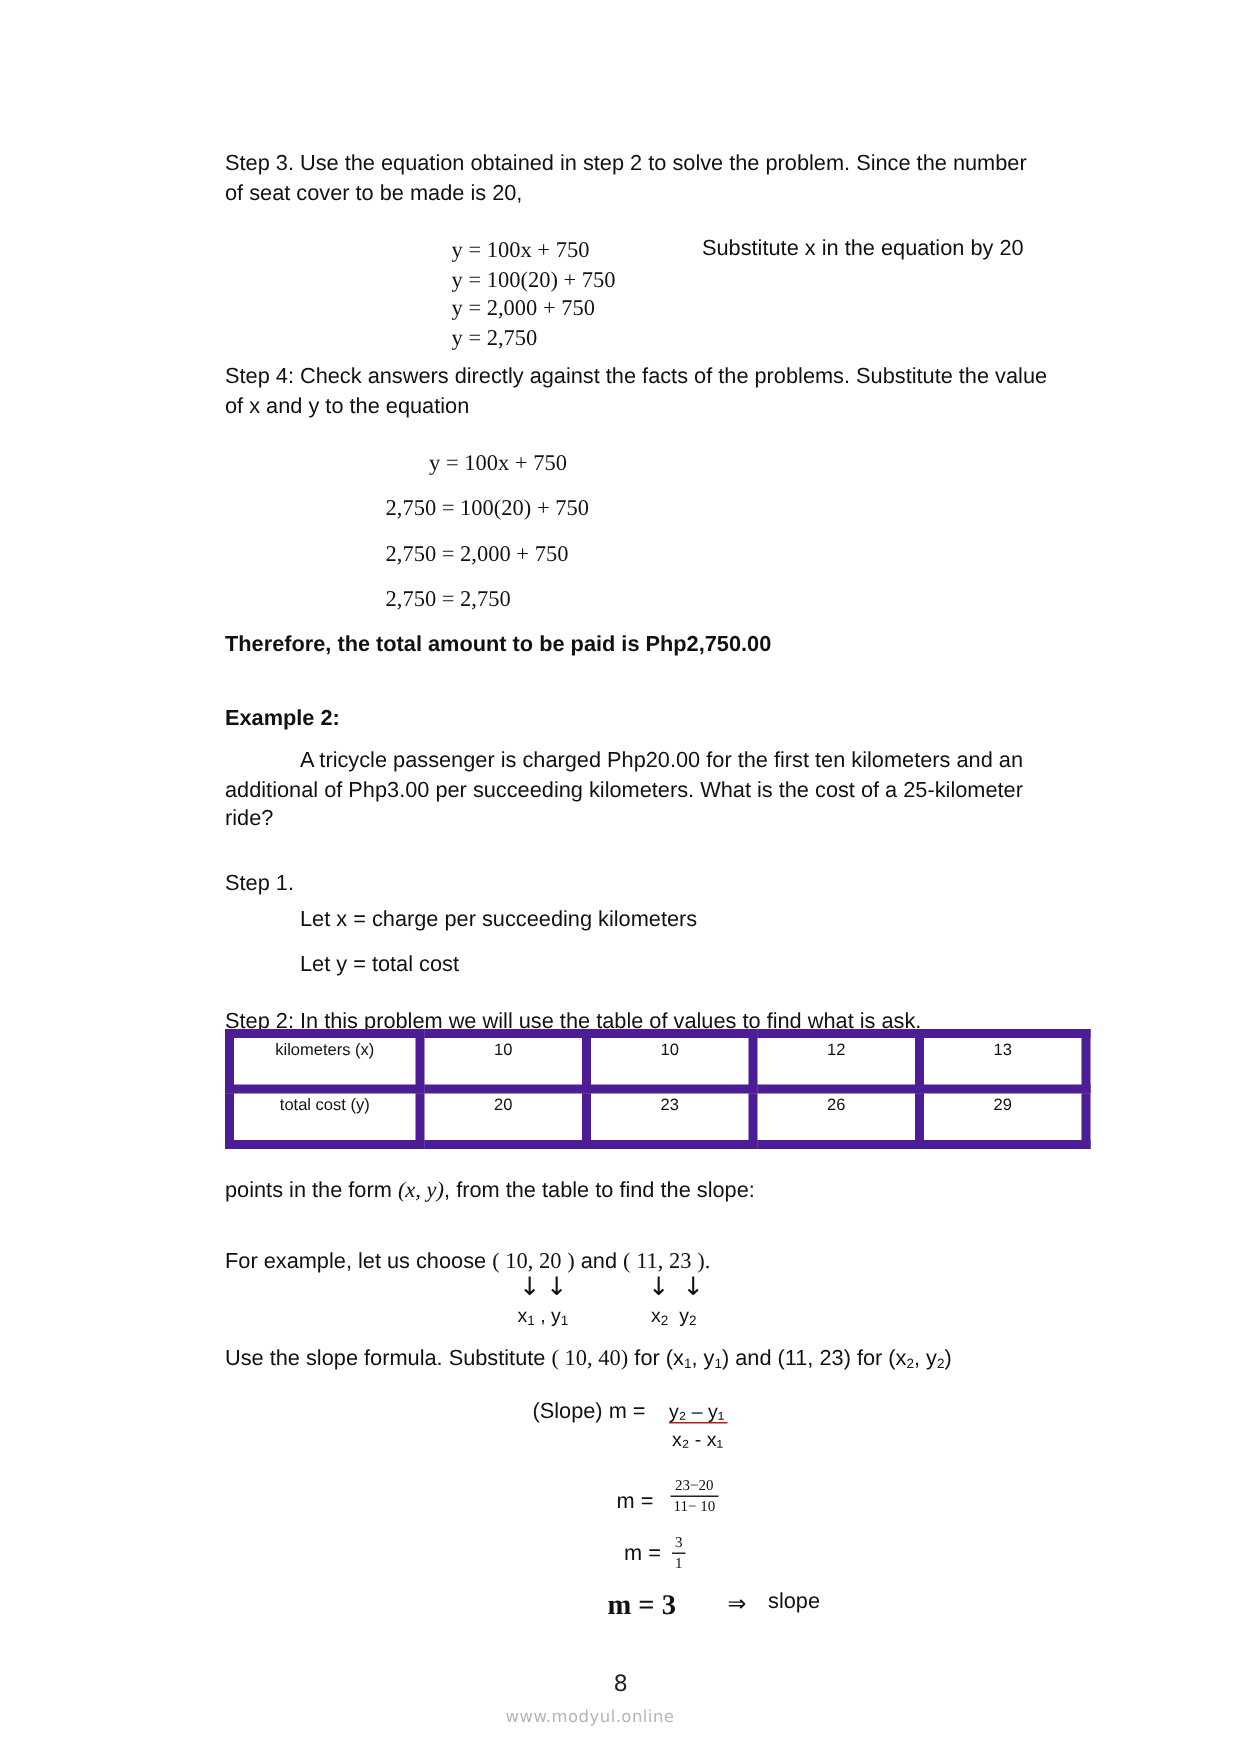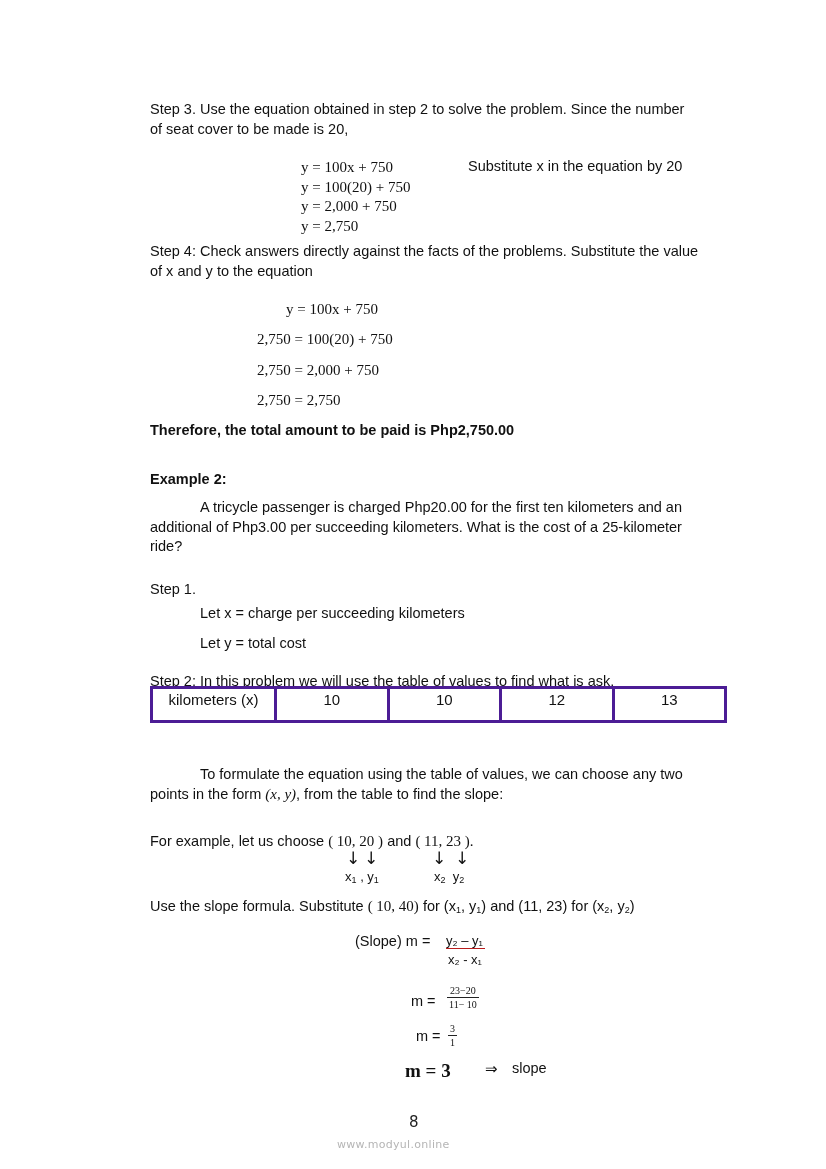--- a/index.html
+++ b/index.html
@@ -4,22 +4,22 @@
 <style>
   html, body { margin:0; padding:0; background:#ffffff; }
   body { width:826px; height:1169px; position:relative; overflow:hidden;
          font-family:"Liberation Sans", sans-serif; color:#111; font-size:14.5px; }
   .abs { position:absolute; white-space:nowrap;margin-top:12px; }
   .p { position:absolute; left:150px; width:580px; line-height:19.5px; }
   .math { font-family:"Liberation Serif", "DejaVu Serif", serif; font-size:15px; }
   .mi { font-style:italic; }
   .bold { font-weight:bold; }
   table.vals { position:absolute; left:150px; top:686px; width:577px; border-collapse:collapse; }
-  table.vals td { border:3px solid #4c1d95; height:28px; text-align:center; vertical-align:top;
-                  padding-top:2px; font-size:15px; }
+  table.vals td { border:6px solid #4c1d95; height:28px; text-align:center; vertical-align:top;
+                  padding-top:2px; font-size:11px; }
   .sub { font-size:9px; vertical-align:-2px; }
   .arrow { font-family:"DejaVu Sans", sans-serif; font-size:17px; }
   .frac { display:inline-block; vertical-align:middle; text-align:center; }
   .frac .num { display:block; border-bottom:1px solid #222; padding:0 2px; font-size:10px; line-height:13px; }
   .frac .den { display:block; font-size:10px; line-height:14px; padding:0 2px; }
   .footer-num { font-family:"DejaVu Sans", sans-serif; font-size:15px; color:#222; }
   .watermark { font-family:"DejaVu Sans", sans-serif; font-size:11px; color:#b5b5b5; letter-spacing:0.3px; }
 </style>
 </head>
 <body>
@@ -63,25 +63,32 @@
 
 <table class="vals">
   <tbody>
       <tr>
     <td style="width:119px;">kilometers (x)</td>
     <td>10</td>
     <td>10</td>
     <td>12</td>
     <td>13</td>
   </tr>
+  <tr>
+    <td>total cost (y)</td>
+    <td>20</td>
+    <td>23</td>
+    <td>26</td>
+    <td>29</td>
+  </tr>
 </tbody>
   </table>
 
 <div class="p" style="top:765px;">
-  <span style="padding-left:50px;">To formulate the equation using the table of values, we can choose any two</span><br>
+  <br>
   <span>points in the form </span><span class="math mi">(x, y)</span><span>, from the table to find the slope:</span>
 </div>
 
 <div class="abs" style="left:150px; top:821px;">
   <span>For example, let us choose </span><span class="math">( 10, 20 )</span><span> and </span><span class="math">( 11, 23 ).</span>
 </div>
 
 <div class="abs arrow" style="left:346px; top:836px;">↓</div>
 <div class="abs arrow" style="left:364px; top:836px;">↓</div>
 <div class="abs arrow" style="left:432px; top:836px;">↓</div>

